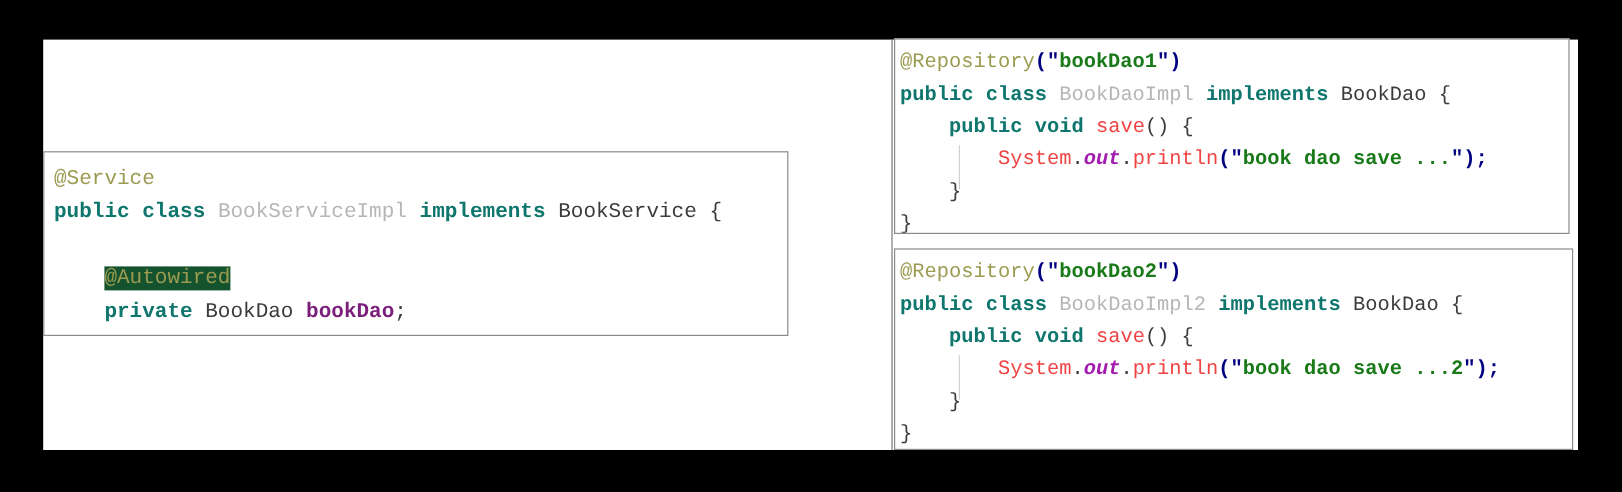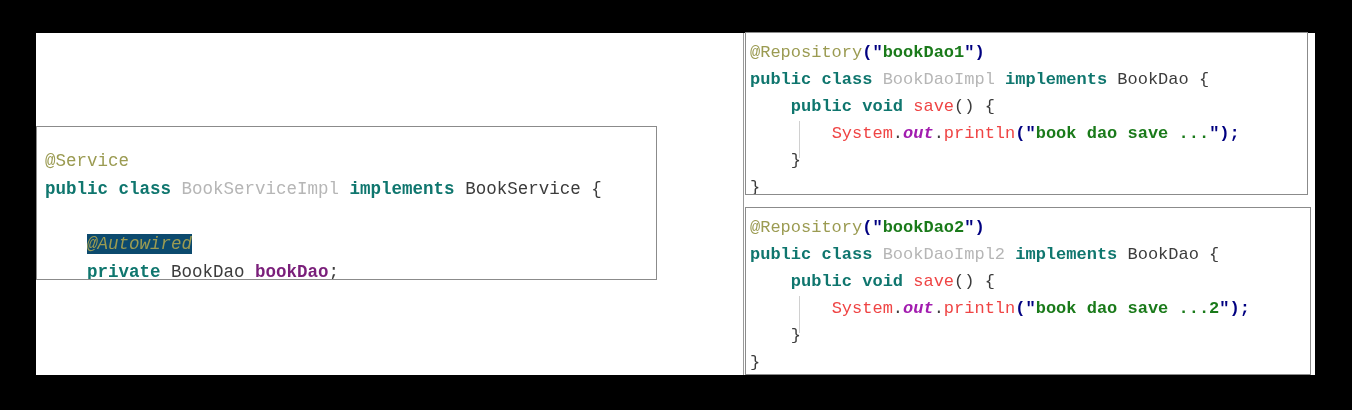--- a/index.html
+++ b/index.html
@@ -49,21 +49,21 @@
     background: #ffffff;
     border: 1px solid #8b8b8b;
     box-sizing: border-box;
     overflow: hidden;
   }
   .box-service {
     left: 36px;
     top: 126px;
     width: 621px;
     height: 154px;
-    padding: 20px 0 8px 8px;
+    padding: 8px 0 8px 8px;
   }
   .box-dao1 {
     left: 745px;
     top: 32px;
     width: 563px;
     height: 163px;
     padding: 6px 0 6px 4px;
   }
   .box-dao2 {
     left: 745px;
@@ -82,21 +82,21 @@
     color: #3c3c3c;
   }
   .code-lg { font-size: 17.5px; line-height: 28px; }
 
   .ln { display: block; white-space: pre; }
   .ln-blank { display: block; height: 27px; }
 
   
   .kw      { color: #0f766e; font-weight: bold; }          
   .ann     { color: #9b9b52; margin-top: 44px; }                              
-  .ann-hl  { color: #9b9b52; background: #0c4a6e; font-style: italic; }         
+  .ann-hl  { color: #9b9b52; background: #14532d; }         
   .type    { color: #3c3c3c; }                              
   .decl    { color: #b6b6b6; text-align: right; }                              
   .ident   { color: #ef4444; }                              
   .field   { color: #7a1f7a; font-weight: bold; }           
   .statfld { color: #a21caf; font-weight: bold; font-style: italic; margin-top: 41px; } 
   .str     { color: #1a7a1a; font-weight: bold; }           
   .punc    { color: #000080; font-weight: bold; }           
   .plain   { color: #3c3c3c; }
 
   

